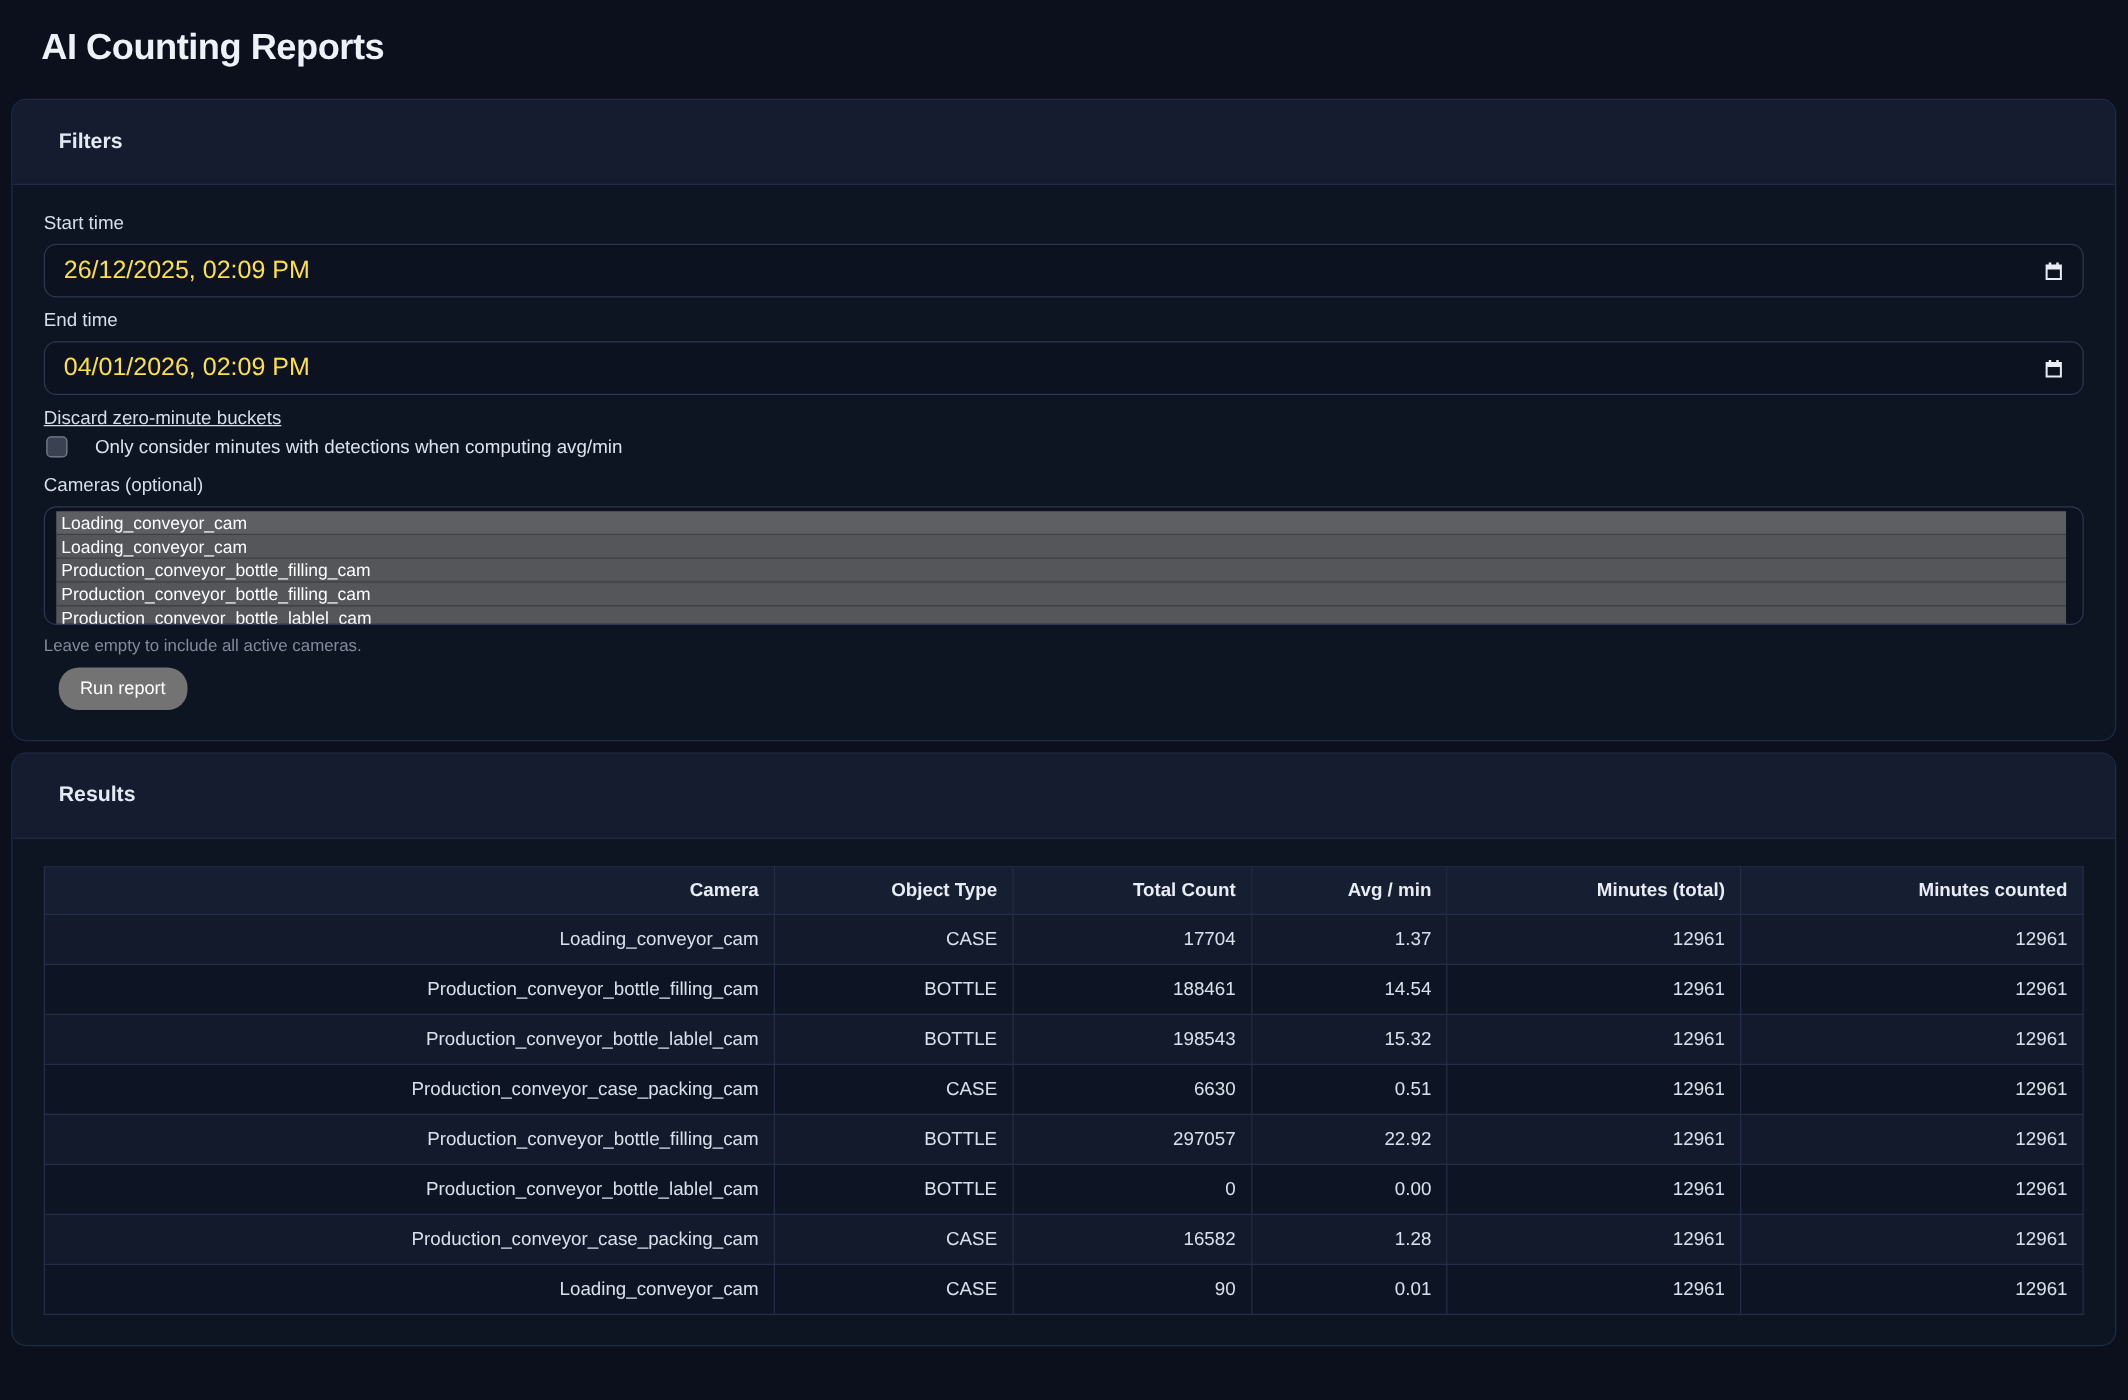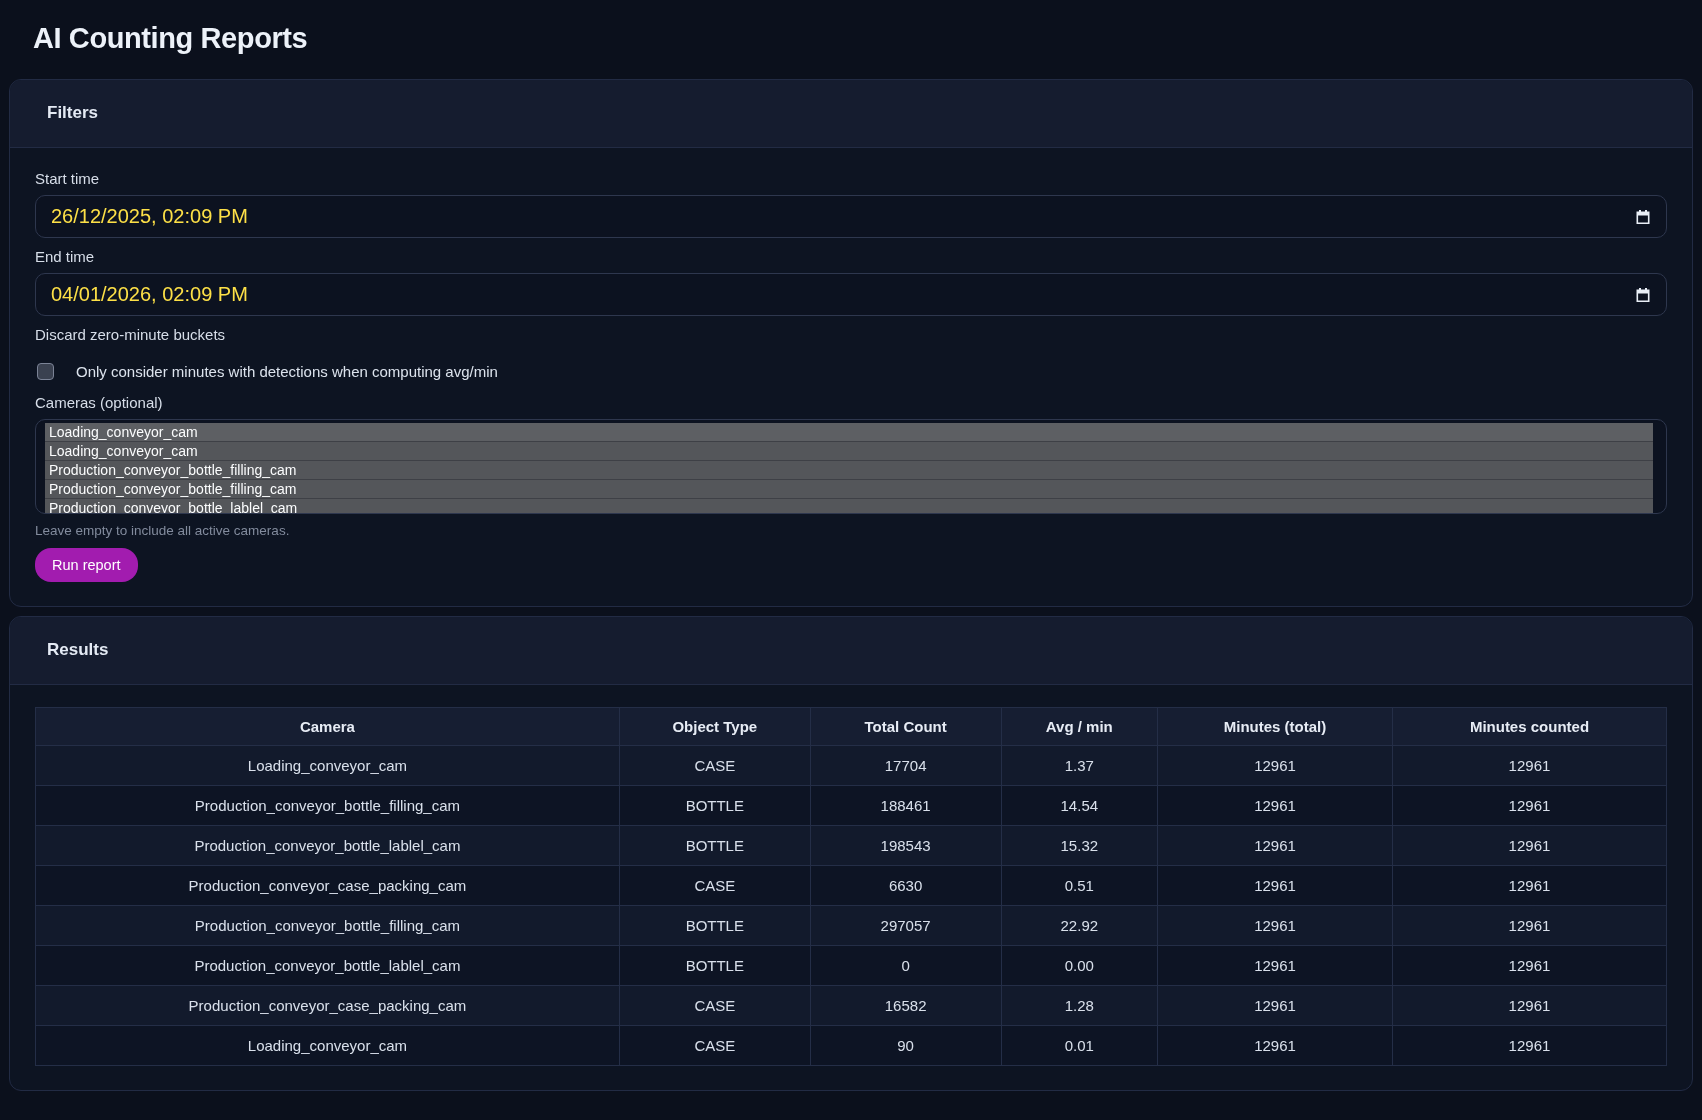--- a/index.html
+++ b/index.html
@@ -37,21 +37,21 @@
     border:1px solid #2e374e; border-radius:10px; background:#0c1220;
     display:flex; align-items:center; padding:0 15px; margin-bottom:10px;
     cursor:text;
   }
   .dt-value {
     flex:1; font-family:Liberation Sans, sans-serif;
     font-size:20px; color:#fde047;
   }
   .cal-icon { width:16px; height:16px; flex:0 0 auto; }
 
-  .group-label { margin:4px 0 20px; }
+  .group-label { margin:4px 0 6px;text-decoration:underline; }
 
   .checkbox-row { display:flex; align-items:center; gap:22px; margin:0 0 14px; padding-left:2px; }
   .checkbox {
     width:17px; height:17px; border-radius:4px;
     background:#3a4150; border:1px solid #7b8396; cursor:pointer; flex:0 0 auto;
   }
   .cb-label { font-size:15px; color:#dce3ed; }
 
   .listbox {
     position:relative; height:95px; width:100%;
@@ -66,32 +66,32 @@
   }
   .option:first-child { background:#5d5f63; }
   .listbox-scrollbar {
     position:absolute; top:1px; right:1px; width:12px; bottom:1px;
     background:#0c1220; border-top-right-radius:9px; border-bottom-right-radius:9px;
   }
 
   .helper { margin:0 0 10px; font-size:13.5px; color:#828b9d; }
 
   .run-btn {
-    display:inline-block; background:#a21caf; color:#ffffff;
+    display:inline-block; background:#737373; color:#ffffff;
     font-family:inherit; font-size:14.5px; font-weight:400;
-    border:none; border-radius:16px; padding:9px 17px; cursor:pointer;
+    border:none; border-radius:16px; padding:9px 17px; cursor:pointer;margin-left:12px;
   }
 
   
   table.results {
     width:100%; border-collapse:collapse; table-layout:fixed;
     border:1px solid #242e47;
   }
   table.results th, table.results td {
-    border:1px solid #242e47; text-align:center;
+    border:1px solid #242e47; text-align:right;
     overflow:hidden; white-space:nowrap;
   }
   table.results th {
     background:#161e32; color:#e7ecf5; font-size:15px; font-weight:700;
     padding:10px 12px;
   }
   table.results td {
     color:#d9e0eb; font-size:15px; padding:11px 12px;
   }
   tbody tr:nth-child(odd) td  { background:#121a2c; }

